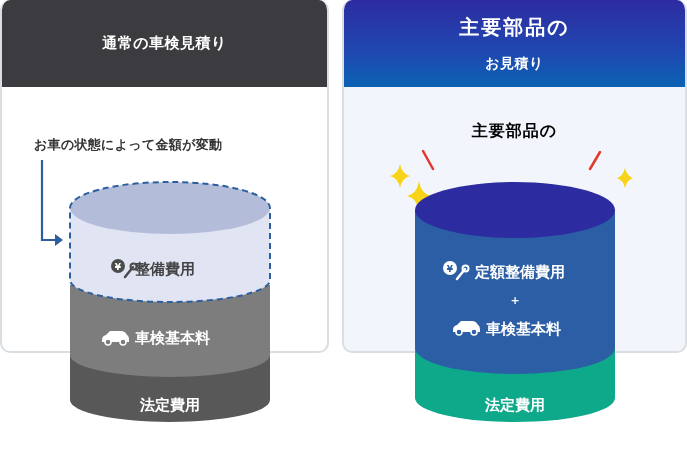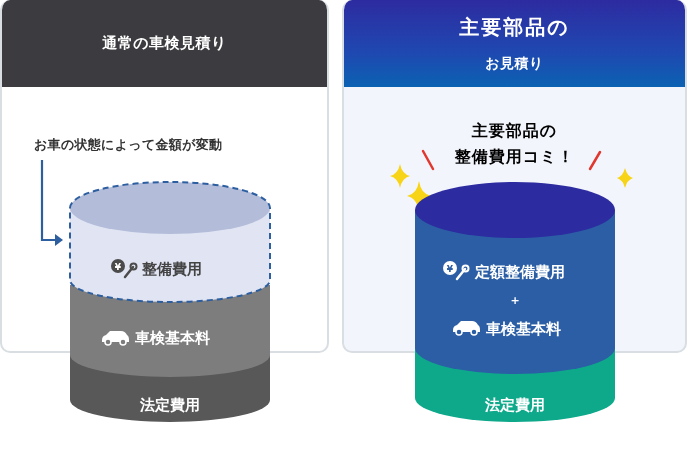--- a/index.html
+++ b/index.html
@@ -53,21 +53,20 @@
   <div class="header header-right">
     <div class="header-title-right">主要部品の</div>
     <div class="header-sub-right">お見積り</div>
   </div>
 </div>
 
 <div class="note">お車の状態によって金額が変動</div>
 
 <div class="headline">
   <div>主要部品の</div>
-  <div>整備費用コミ！</div>
 </div>
 
 <svg class="diagram" width="687" height="463" viewBox="0 0 687 463">
 
   <g>
     <path d="M42 160 V240 H56" fill="none" stroke="#2d5fa0" stroke-width="2.2"></path>
     <path d="M55 234 L63 240 L55 246 Z" fill="#2d5fa0"></path>
   </g>
 
   <g>
@@ -123,20 +122,20 @@
     <circle cx="22.5" cy="7.5" r="3" fill="none" stroke="#ffffff" stroke-width="2"></circle>
   </g>
 
   <g transform="translate(452,320)">
     <path d="M1 10 Q1 6 5 5 L9 1 H20 Q24 1 26 5 Q28 6 28 10 V12 H1 Z" fill="#ffffff"></path>
     <circle cx="7" cy="12" r="3" fill="#2b5ea5" stroke="#fff" stroke-width="1.5"></circle>
     <circle cx="22" cy="12" r="3" fill="#2b5ea5" stroke="#fff" stroke-width="1.5"></circle>
   </g>
 </svg>
 
-<div class="label label-dark" style="left:142px; top:259px; height:20px; font-size:15px;">整備費用</div>
+<div class="label label-dark" style="left:135px; top:259px; height:20px; font-size:15px;">整備費用</div>
 <div class="label label-white" style="left:135px; top:328px; height:20px; font-size:15px;">車検基本料</div>
 <div class="label label-white" style="left:70px; width:200px; top:395px; height:20px; font-size:15px;">法定費用</div>
 
 <div class="label label-white" style="left:475px; top:262px; height:20px; font-size:15px;font-family:Liberation Mono, monospace;">定額整備費用</div>
 <div class="label label-white" style="left:415px; width:200px; top:292px; height:16px; font-size:11px;">+</div>
 <div class="label label-white" style="left:486px; top:319px; height:20px; font-size:15px;">車検基本料</div>
 <div class="label label-white" style="left:415px; width:200px; top:395px; height:20px; font-size:15px;">法定費用</div>
 
 </body></html>

